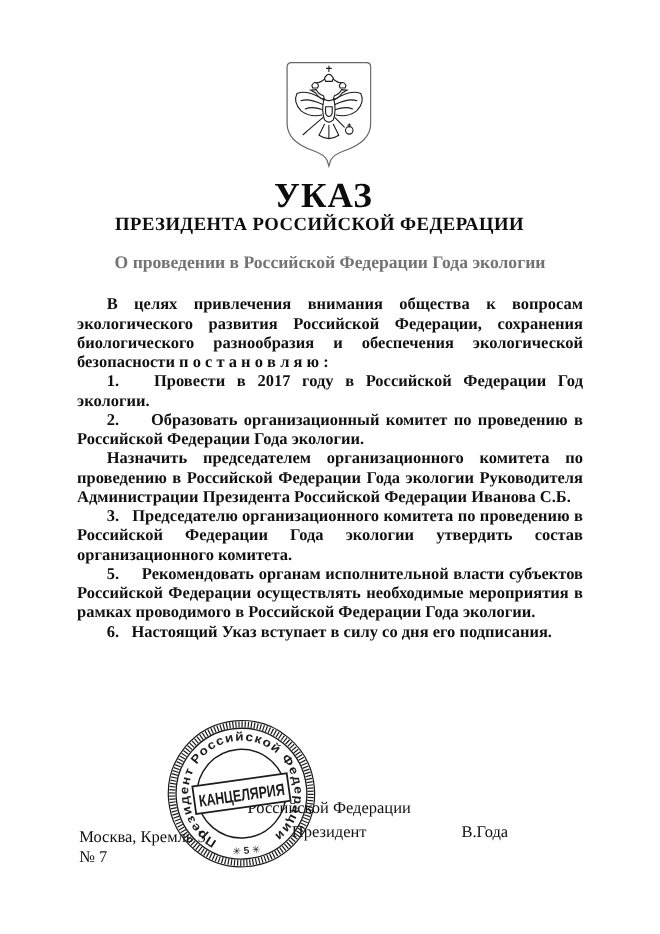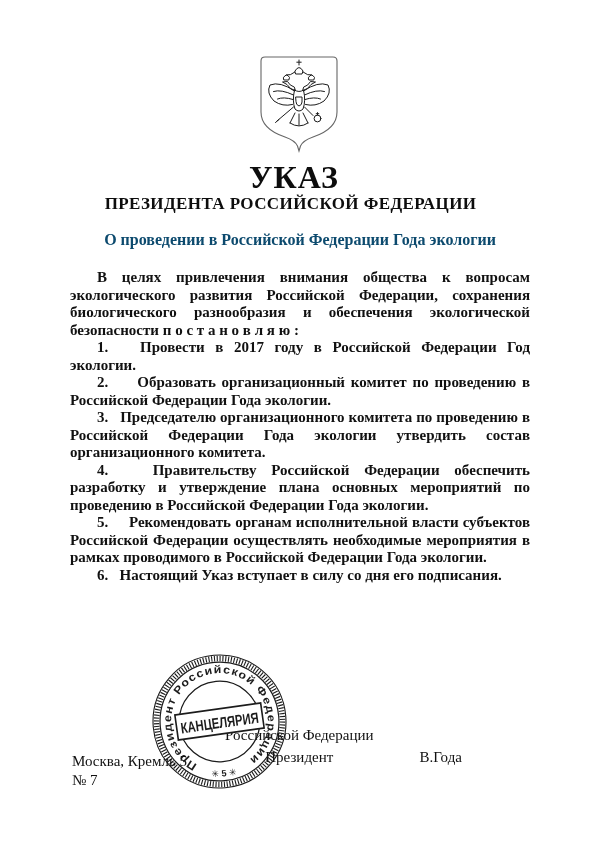--- a/index.html
+++ b/index.html
@@ -23,21 +23,21 @@
   }
   .issuer{
     position:absolute;left:0;top:194px;width:581px;
     margin:0;text-align:center;
     font-size:17px;font-weight:bold;line-height:20px;
     letter-spacing:0.4px;color:#0d0d0d;
   }
   .subject{
     position:absolute;left:0;top:230px;width:600px;
     margin:0;text-align:center;
-    font-size:16px;font-weight:bold;line-height:20px;color:#0c4a6e;
+    font-size:16px;font-weight:bold;line-height:20px;color:#737373;
   }
   .body-text{
     position:absolute;left:70px;top:269px;width:460px;
     font-size:15px;line-height:17.5px;
     text-align:justify;
   }
   .body-text p{margin:0;text-indent:27px;font-weight:bold;}
   .signature{
     position:absolute;left:225px;top:724px;
     display:flex;align-items:flex-end;gap:46px;
@@ -87,22 +87,22 @@
   </svg>
 
   <h1 class="ukaz">УКАЗ</h1>
   <h2 class="issuer">ПРЕЗИДЕНТА РОССИЙСКОЙ ФЕДЕРАЦИИ</h2>
   <h3 class="subject">О проведении в Российской Федерации Года экологии</h3>
 
   <div class="body-text">
     <p>В целях привлечения внимания общества к вопросам экологического развития Российской Федерации, сохранения биологического разнообразия и обеспечения экологической безопасности п о с т а н о в л я ю :</p>
     <p>1.&nbsp;&nbsp; Провести в 2017 году в Российской Федерации Год экологии.</p>
     <p>2.&nbsp;&nbsp;&nbsp;&nbsp; Образовать организационный комитет по проведению в Российской Федерации Года экологии.</p>
+    <p>Назначить председателем организационного комитета по проведению в Российской Федерации Года экологии Руководителя Администрации Президента Российской Федерации Иванова С.Б.</p>
     <p>3.&nbsp;&nbsp; Председателю организационного комитета по проведению в Российской Федерации Года экологии утвердить состав организационного комитета.</p>
-    <p>4.&nbsp;&nbsp; Правительству Российской Федерации обеспечить разработку и утверждение плана основных мероприятий по проведению в Российской Федерации Года экологии.</p>
     <p>5.&nbsp;&nbsp;&nbsp;&nbsp; Рекомендовать органам исполнительной власти субъектов Российской Федерации осуществлять необходимые мероприятия в рамках проводимого в Российской Федерации Года экологии.</p>
     <p>6.&nbsp;&nbsp; Настоящий Указ вступает в силу со дня его подписания.</p>
   </div>
 
   <div class="signature">
     <div class="sig-title">
       <div>Российской Федерации</div>
       <div>Президент</div>
     </div>
     <div class="sig-name">В.Года</div>

